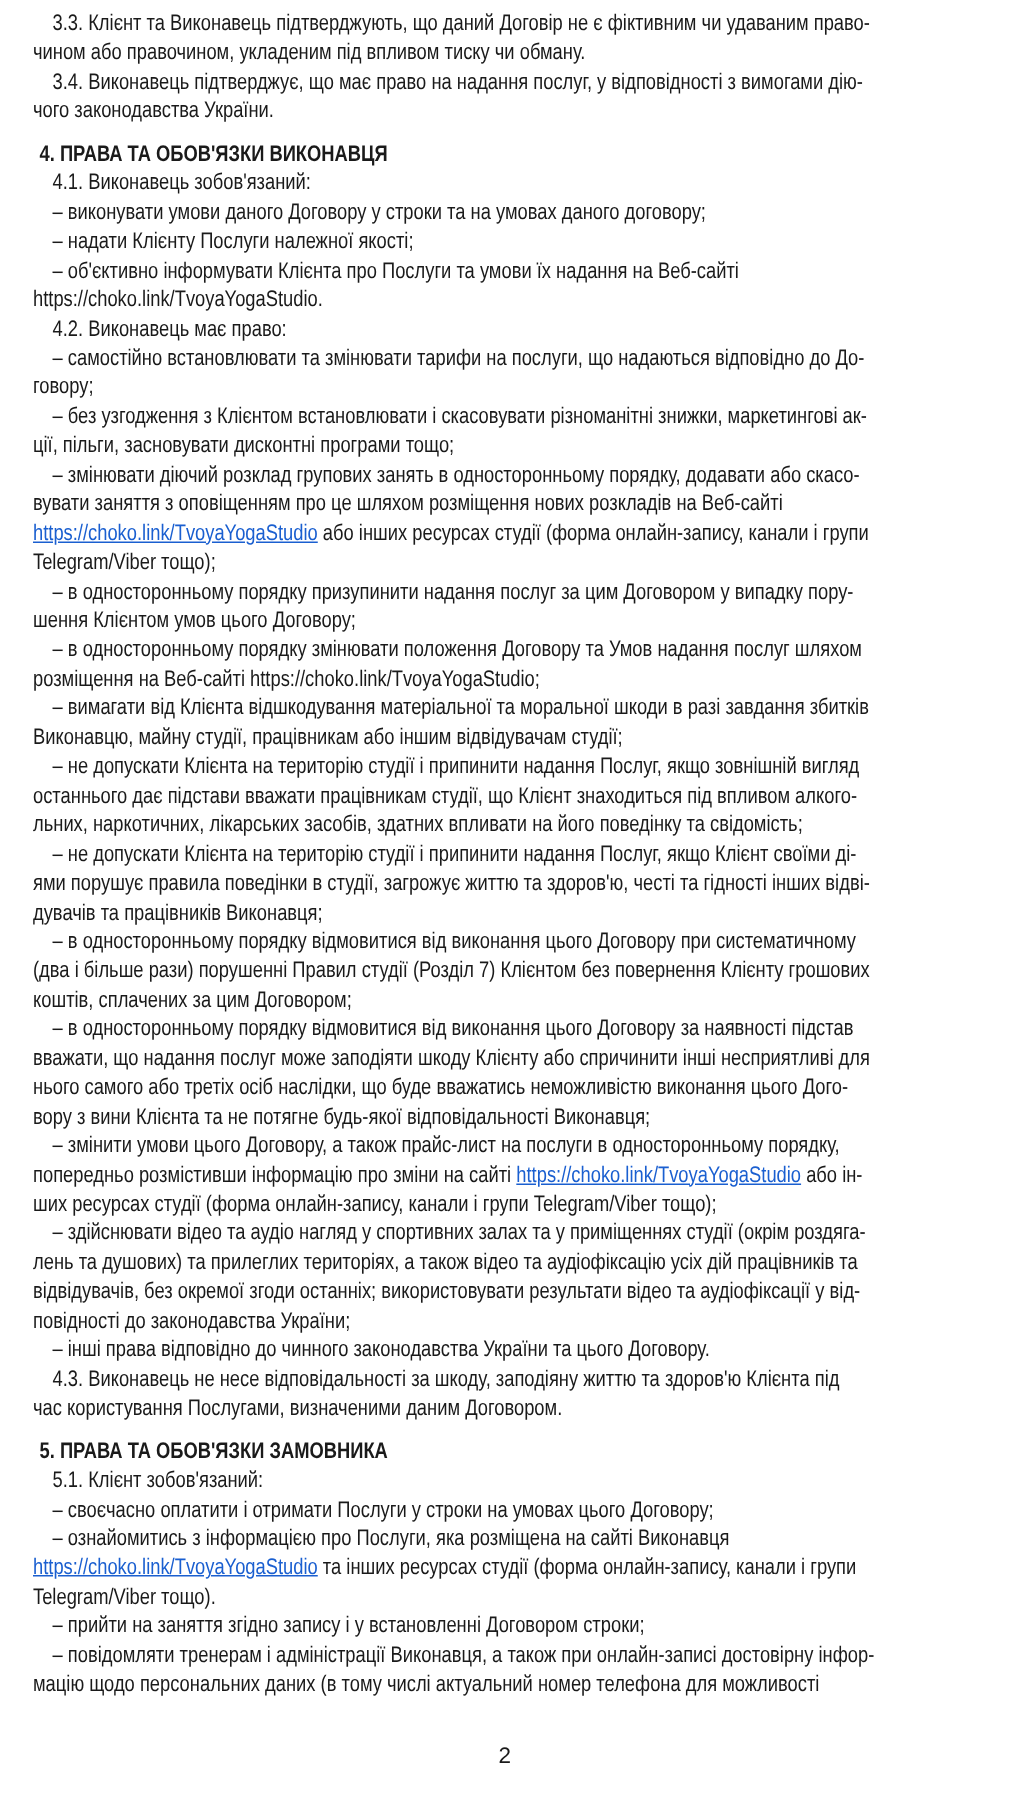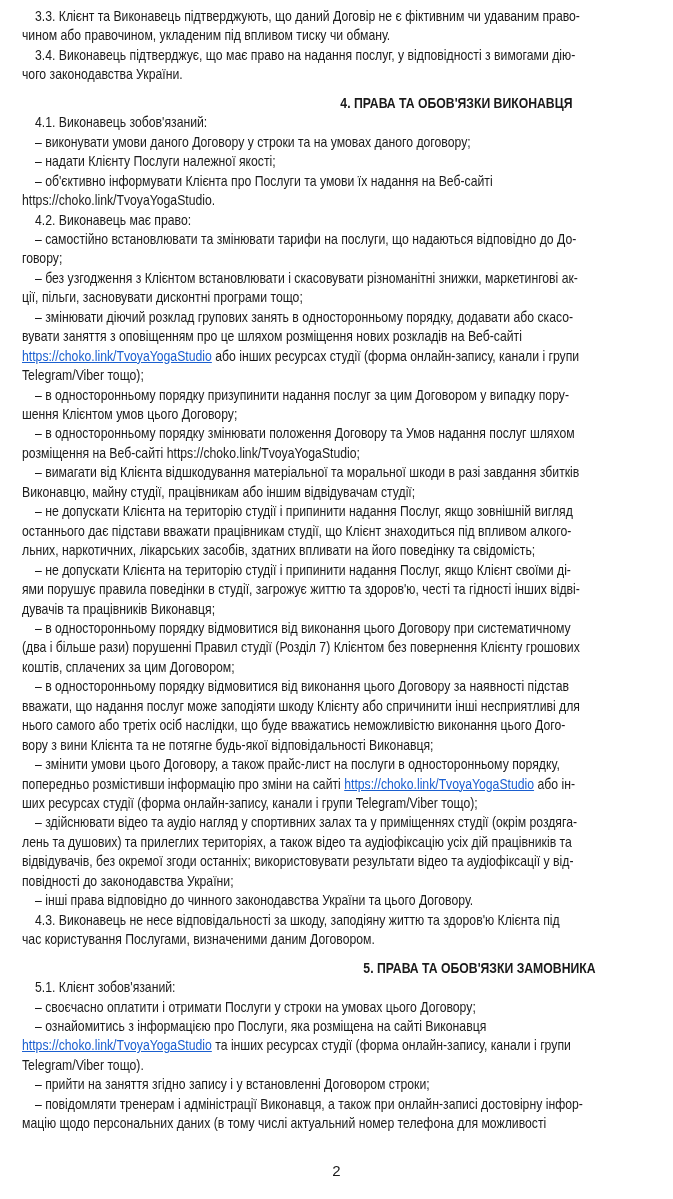--- a/index.html
+++ b/index.html
@@ -11,21 +11,21 @@
     font-size: 15px;
   }
   .line {
     position: absolute; left: 22px; white-space: nowrap;
     height: 19px; line-height: 19px;
     transform-origin: 0 50%;
     transform: scaleX(0.815);
   }
   .line.indent { left: 35px; }
   .heading {
-    position: absolute; left: 0; width: 599px; text-align: right;
+    position: absolute; left: 0; width: 599px; text-align: left;
     font-weight: bold; white-space: nowrap; height: 20px; line-height: 20px;
   }
   .heading span { display: inline-block; transform: scaleX(0.815); }
   a.link { color: #1a5fd0; text-decoration: underline; }
   .pagenum {
     position: absolute; left: 0; width: 673px; text-align: center;
     top: 1162px; font-size: 15px;
   }
 </style>
 </head>
@@ -74,21 +74,21 @@
     <div class="line indent" style="top: 754.1px;">– змінити умови цього Договору, а також прайс-лист на послуги в односторонньому порядку,</div>
     <div class="line" style="top: 773.55px;"><span>попередньо розмістивши інформацію про зміни на сайті </span><a class="link" style="color: rgb(26, 95, 208);">https://choko.link/TvoyaYogaStudio</a><span> або ін-</span></div>
     <div class="line" style="top: 793px;">ших ресурсах студії (форма онлайн-запису, канали і групи Telegram/Viber тощо);</div>
     <div class="line indent" style="top: 812.45px;">– здійснювати відео та аудіо нагляд у спортивних залах та у приміщеннях студії (окрім роздяга-</div>
     <div class="line" style="top: 831.9px;">лень та душових) та прилеглих територіях, а також відео та аудіофіксацію усіх дій працівників та</div>
     <div class="line" style="top: 851.35px;">відвідувачів, без окремої згоди останніх; використовувати результати відео та аудіофіксації у від-</div>
     <div class="line" style="top: 870.8px;">повідності до законодавства України;</div>
     <div class="line indent" style="top: 890.25px;">– інші права відповідно до чинного законодавства України та цього Договору.</div>
     <div class="line indent" style="top: 909.7px;">4.3. Виконавець не несе відповідальності за шкоду, заподіяну життю та здоров'ю Клієнта під</div>
     <div class="line" style="top: 929.15px;">час користування Послугами, визначеними даним Договором.</div>
-    <div class="heading" style="top: 957.6px; margin-left: 23px;"><span>5. ПРАВА ТА ОБОВ'ЯЗКИ ЗАМОВНИКА</span></div>
+    <div class="heading" style="top: 957.6px;"><span>5. ПРАВА ТА ОБОВ'ЯЗКИ ЗАМОВНИКА</span></div>
     <div class="line indent" style="top: 977.05px;">5.1. Клієнт зобов'язаний:</div>
     <div class="line indent" style="top: 996.5px;">– своєчасно оплатити і отримати Послуги у строки на умовах цього Договору;</div>
     <div class="line indent" style="top: 1015.95px;">– ознайомитись з інформацією про Послуги, яка розміщена на сайті Виконавця</div>
     <div class="line" style="top: 1035.4px;"><a class="link" style="color: rgb(26, 95, 208);">https://choko.link/TvoyaYogaStudio</a><span> та інших ресурсах студії (форма онлайн-запису, канали і групи</span></div>
     <div class="line" style="top: 1054.85px;">Telegram/Viber тощо).</div>
     <div class="line indent" style="top: 1074.3px;">– прийти на заняття згідно запису і у встановленні Договором строки;</div>
     <div class="line indent" style="top: 1093.75px;">– повідомляти тренерам і адміністрації Виконавця, а також при онлайн-записі достовірну інфор-</div>
     <div class="line" style="top: 1113.2px;">мацію щодо персональних даних (в тому числі актуальний номер телефона для можливості</div>
   </div>
 

